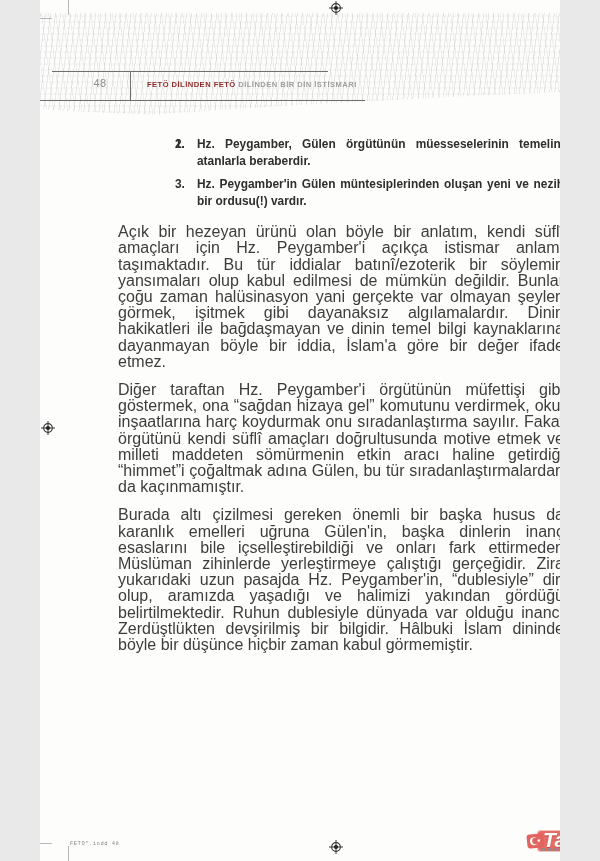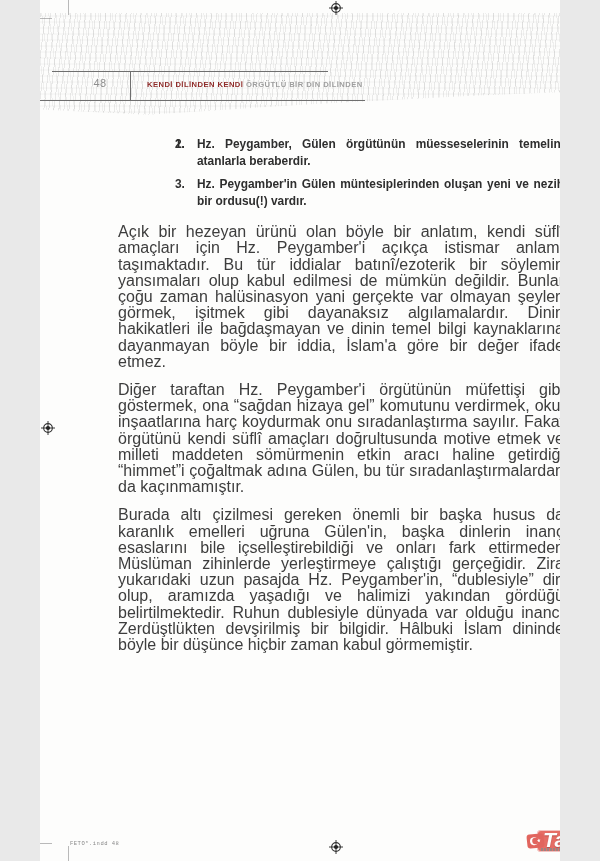--- a/index.html
+++ b/index.html
@@ -128,23 +128,23 @@
       </svg>
   </div>
 
   <div class="waveband"></div>
 
   <div class="hdr-rule" style="left:12px;top:71px;width:276px;"></div>
   <div class="hdr-rule" style="left:0;top:100px;width:325px;"></div>
   <div class="hdr-div" style="left:90px;top:71px;height:29px;"></div>
   <div class="pagenum">48</div>
   <div class="runtitle">
-    <span class="red">KENDİ DİLİNDEN KENDİ</span>
+    <span class="red">FETÖ DİLİNDEN FETÖ</span>
     <span> </span>
-    <span class="gray">ÖRGÜTLÜ BİR DİN DİLİNDEN</span>
+    <span class="gray">DİLİNDEN BİR DİN İSTİSMARI</span>
   </div>
 
   <div class="content">
     <ol class="numlist">
       <li>
         <span class="num">1.</span>
       </li>
       <li>
         <span class="num">2.</span>
         <span>Hz. Peygamber, Gülen örgütünün müesseselerinin temelini atanlarla beraberdir.</span>

